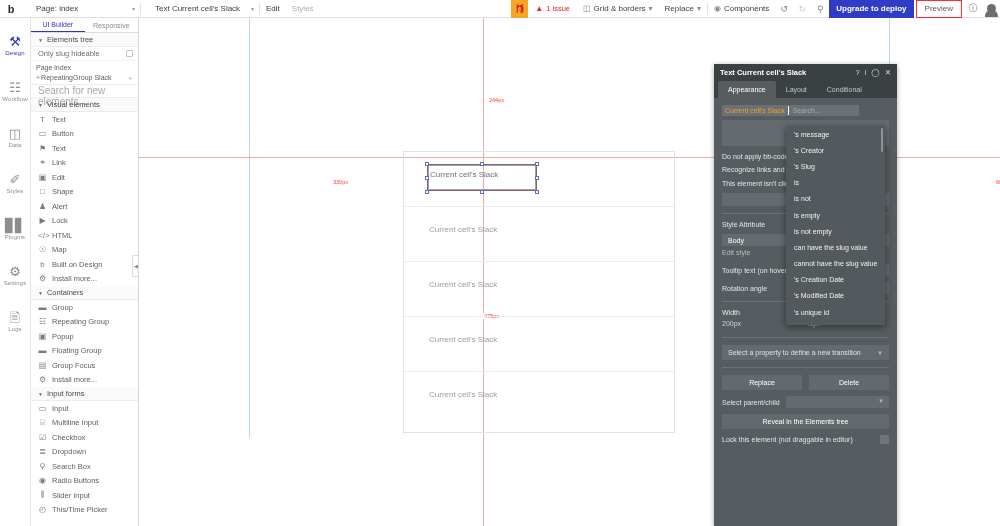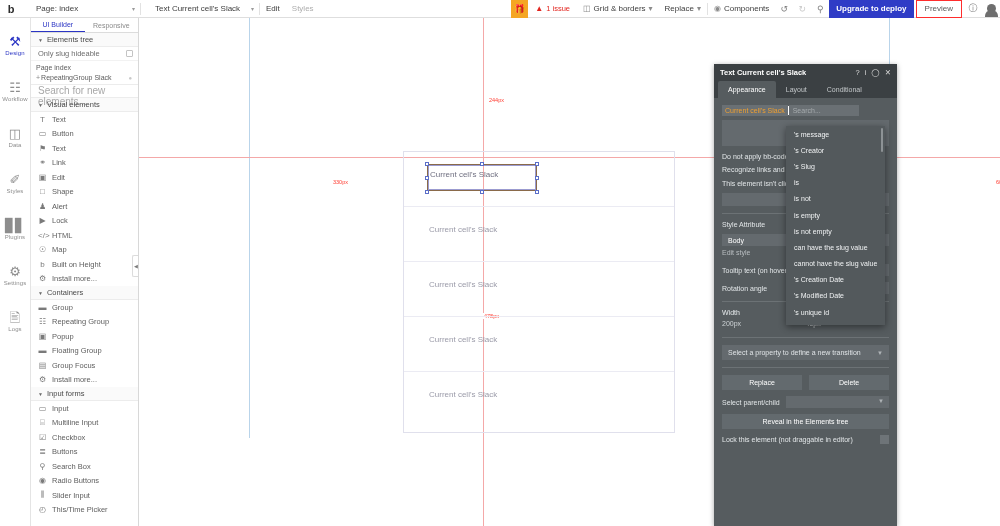--- a/index.html
+++ b/index.html
@@ -295,21 +295,21 @@
       <div class="ep-el">
         <span class="ic">&lt;/&gt;</span>
         <span>HTML</span>
       </div>
       <div class="ep-el">
         <span class="ic">☉</span>
         <span>Map</span>
       </div>
       <div class="ep-el">
         <span class="ic">b</span>
-        <span>Built on Height</span>
+        <span>Built on Design</span>
       </div>
       <div class="ep-el">
         <span class="ic">⚙</span>
         <span>Install more...</span>
       </div>
     </div>
 
   <div class="ep-sect">
     <span class="tri">▼</span>
     <span>Containers</span>
@@ -353,21 +353,21 @@
       <div class="ep-el">
         <span class="ic">⌸</span>
         <span>Multiline Input</span>
       </div>
       <div class="ep-el">
         <span class="ic">☑</span>
         <span>Checkbox</span>
       </div>
       <div class="ep-el">
         <span class="ic">≣</span>
-        <span>Buttons</span>
+        <span>Dropdown</span>
       </div>
       <div class="ep-el">
         <span class="ic">⚲</span>
         <span>Search Box</span>
       </div>
       <div class="ep-el">
         <span class="ic">◉</span>
         <span>Radio Buttons</span>
       </div>
       <div class="ep-el">

